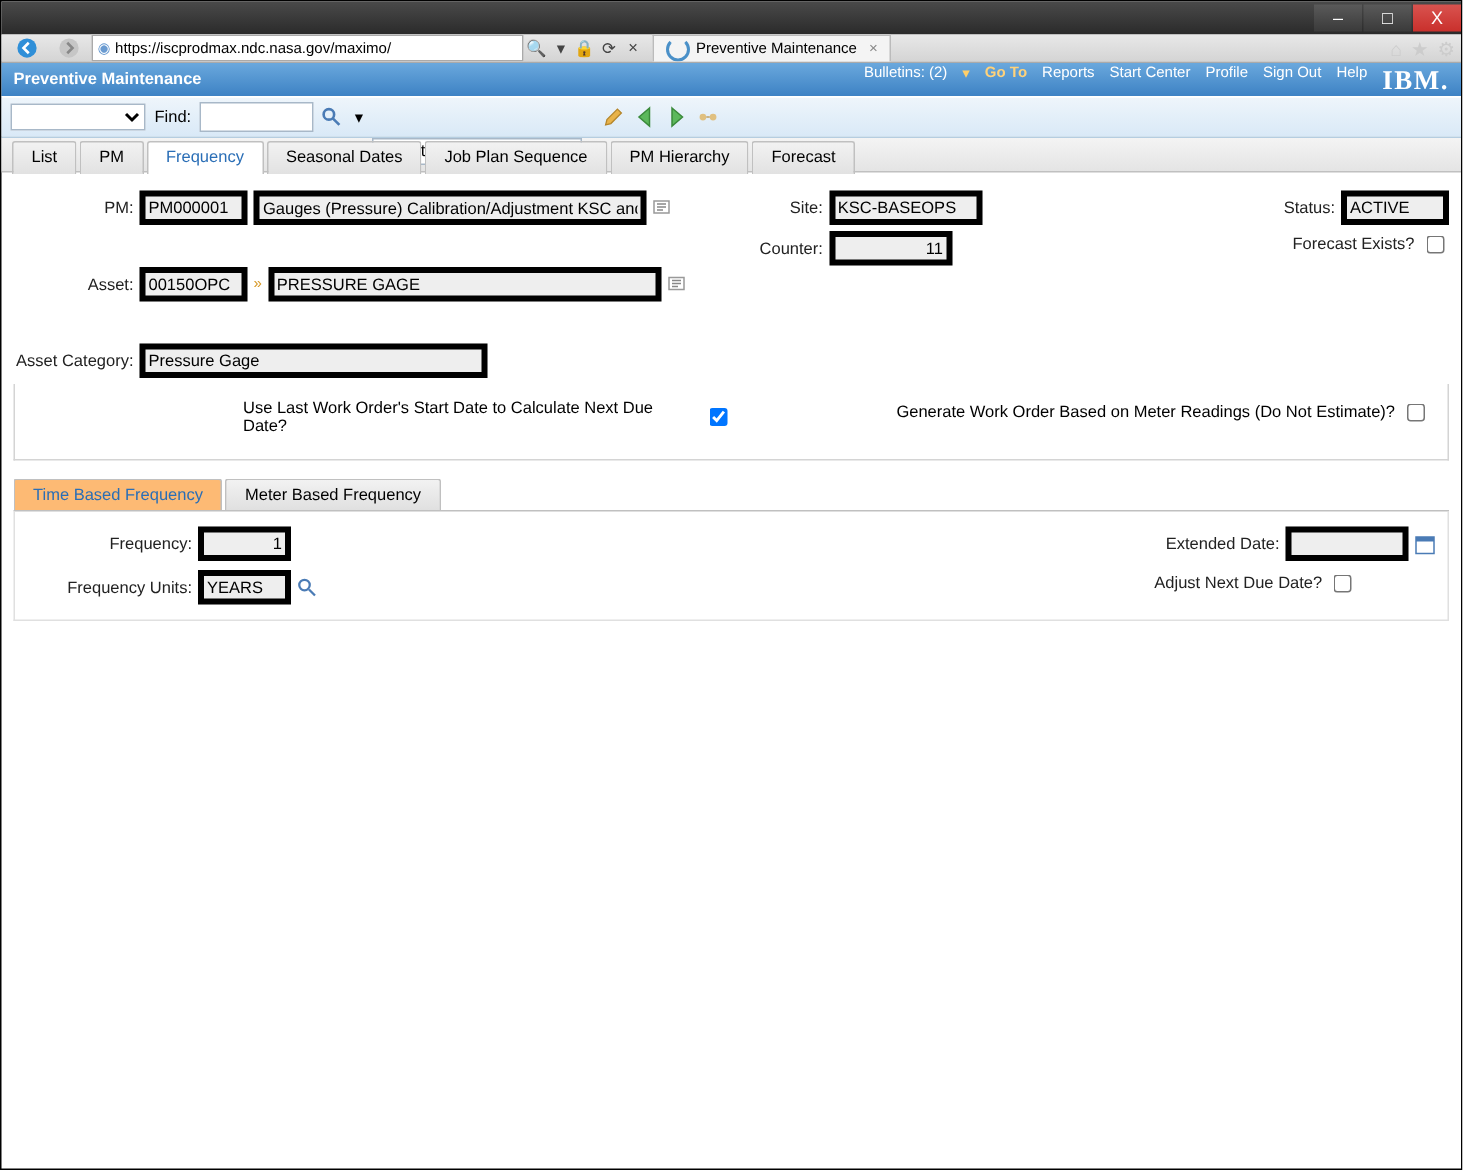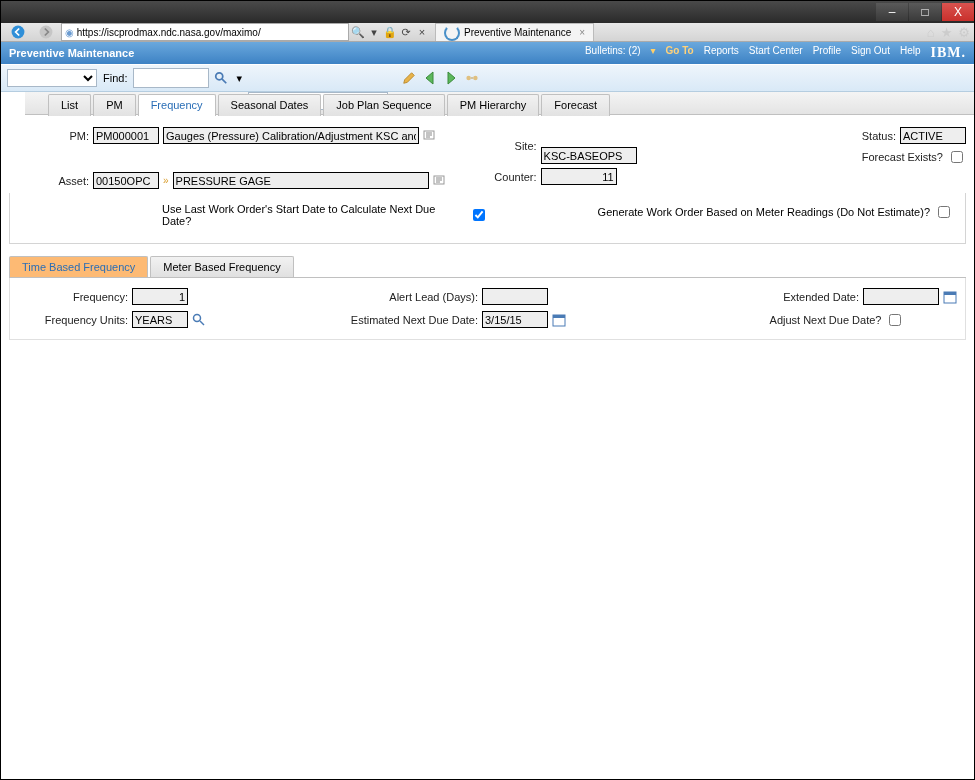--- a/index.html
+++ b/index.html
@@ -20,43 +20,43 @@
 .tab .tabicon{width:12px;height:12px;margin-right:4px;border:2px solid #4a90c8;border-top-color:transparent;border-radius:50%;}
 .tab .tabclose{margin-left:8px;color:#888;cursor:pointer;}
 .br-right{margin-left:auto;display:flex;gap:6px;}
 .br-right .ic{color:#eee;font-size:13px;cursor:pointer;}
 
 .mx-header{height:22px;background:linear-gradient(#6aa8dd,#3d82c4);color:#fff;display:flex;align-items:center;padding:0 8px;}
 .mx-title{font-weight:bold;font-size:11px;}
 .mx-links{margin-left:auto;display:flex;gap:10px;font-size:10px;}
 .mx-links span{cursor:pointer;}
 .goto{color:#ffd27a;font-weight:bold;}
-.ibm{font-family:Georgia,serif;font-size:14px;letter-spacing:1px;font-weight:bold;}
+.ibm{font-family:Georgia,serif;font-size:18px;letter-spacing:1px;font-weight:bold;}
 
 .mx-toolbar{height:26px;background:linear-gradient(#eef5fb,#d9e9f7);border-top:1px solid #fff;border-bottom:1px solid #b5cde0;display:flex;align-items:center;padding:0 6px;gap:3px;}
 .tb-select{height:18px;border:1px solid #a8b8c8;background:#fff;font-size:11px;}
 .tb-label{font-size:11px;padding:0 3px;}
 .tb-input{height:16px;width:70px;border:1px solid #a8b8c8;background:#fff;}
 .tb-select.action{width:140px;margin-top:45px;}
 .tb-select.blank{width:90px;}
 .tb-btn{width:18px;height:18px;display:flex;align-items:center;justify-content:center;cursor:pointer;}
 .magnify svg,.pencil svg{width:14px;height:14px;}
 .arrow-l,.arrow-r{width:18px;height:18px;}
 .arrow-l svg,.arrow-r svg{width:16px;height:16px;}
 
-.rec-tabs{height:22px;background:linear-gradient(#f4f4f4,#e4e4e4);border-bottom:1px solid #c0c0c0;display:flex;padding-left:23px;margin-left:24px;}
+.rec-tabs{height:22px;background:linear-gradient(#f4f4f4,#e4e4e4);border-bottom:1px solid #c0c0c0;display:flex;padding-left:7px;}
 .rec-tab{padding:4px 12px 0;border:1px solid #c0c0c0;border-bottom:none;background:linear-gradient(#f2f2f2,#e2e2e2);margin-right:2px;margin-top:2px;font-size:11px;cursor:pointer;border-radius:2px 2px 0 0;height:17px;}
 .rec-tab.active{background:#fff;color:#2a6eb6;font-weight:normal;}
 
 .content{padding:12px 8px;}
 .fields-row{display:flex;gap:40px;margin-bottom:4px;}
 .fields-col{display:flex;flex-direction:column;gap:4px;}
 .fld{display:flex;align-items:center;gap:4px;}
 .fld label{font-size:11px;text-align:right;color:#222;}
-.fld input[type=text]{height:15px;border:1px solid #000000;background:#eee;font-size:11px;padding:0 2px;}
+.fld input[type=text]{height:15px;border:4px solid #000000;background:#eee;font-size:11px;padding:0 2px;}
 .fld input.ro{background:#eee;}
 .fld .lookup{width:14px;height:14px;cursor:pointer;}
 .detail-arrow{color:#d89b2a;font-size:10px;cursor:pointer;}
 .minicb{width:12px;height:12px;}
 
 .section-hdr{background:linear-gradient(#f0f0f0,#dcdcdc);border:1px solid #c8c8c8;padding:4px 8px;font-weight:bold;font-size:11px;margin-top:10px;display:flex;align-items:center;}
 .section-hdr .min{margin-left:auto;cursor:pointer;color:#666;}
 .section-body{border:1px solid #d4d4d4;border-top:none;padding:10px 12px;}
 .cb-line{display:flex;align-items:center;justify-content:flex-end;gap:4px;font-size:11px;margin-bottom:6px;}
 
@@ -201,26 +201,30 @@
         <input type="text" class="ro" style="width: 60px;" value="00150OPC">
         <span class="detail-arrow">»</span>
         <input type="text" class="ro" style="width: 250px;" value="PRESSURE GAGE">
         <span class="lookup">
           <svg viewBox="0 0 14 14">
                 <rect x="1" y="2" width="10" height="8" fill="#fff" stroke="#999"></rect>
                 <path d="M3 4h6M3 6h6M3 8h4" stroke="#888"></path>
               </svg>
         </span>
       </div>
+      <div class="fld">
+        <label style="width:80px;">Asset Category:</label>
+        <input type="text" class="ro" style="width: 220px;" value="Pressure Gage">
+      </div>
     </div>
 
     <div class="fields-col" style="min-width:180px;">
       <div class="fld">
         <label style="width:50px;">Site:</label>
-        <input type="text" class="ro" style="width: 90px; margin-top: 20px;" value="KSC-BASEOPS">
+        <input type="text" class="ro" style="width: 90px;" value="KSC-BASEOPS">
       </div>
       <div class="fld">
         <label style="width:50px;">Counter:</label>
         <input type="text" class="ro" style="width: 70px; text-align: right;" value="11">
       </div>
     </div>
 
     <div class="fields-col" style="min-width:200px;margin-left:auto;">
       <div class="fld" style="justify-content:flex-end;">
         <label>Status:</label>
@@ -261,36 +265,20 @@
           <label style="width:110px;">Frequency:</label>
           <input type="text" class="ro" style="width: 50px; text-align: right;" value="1">
         </div>
         <div class="fld">
           <label style="width:110px;">Frequency Units:</label>
           <input type="text" class="ro" style="width: 50px;" value="YEARS">
           <span class="lookup">
             <svg viewBox="0 0 14 14">
                   <circle cx="5" cy="5" r="3.5" stroke="#4a7bb5" stroke-width="1.5" fill="none"></circle>
                   <line x1="8" y1="8" x2="12" y2="12" stroke="#4a7bb5" stroke-width="1.5"></line>
-                </svg>
-          </span>
-        </div>
-      </div>
-      <div class="freq-col" style="min-width:280px;">
-        <div class="fld">
-          <label style="width:150px;text-align:right;">Alert Lead (Days):</label>
-          <input type="text" class="ro" style="width: 60px;" value="">
-        </div>
-        <div class="fld">
-          <label style="width:150px;text-align:right;">Estimated Next Due Date:</label>
-          <input type="text" class="ro" style="width: 60px;" value="3/15/15">
-          <span class="cal-icon">
-            <svg viewBox="0 0 14 14">
-                  <rect x="1" y="2" width="12" height="11" fill="#fff" stroke="#4a7bb5"></rect>
-                  <rect x="1" y="2" width="12" height="3" fill="#4a7bb5"></rect>
                 </svg>
           </span>
         </div>
       </div>
       <div class="freq-col" style="min-width:240px;margin-left:auto;">
         <div class="fld" style="justify-content:flex-end;">
           <label>Extended Date:</label>
           <input type="text" class="ro" style="width: 70px;" value="">
           <span class="cal-icon">
             <svg viewBox="0 0 14 14">

